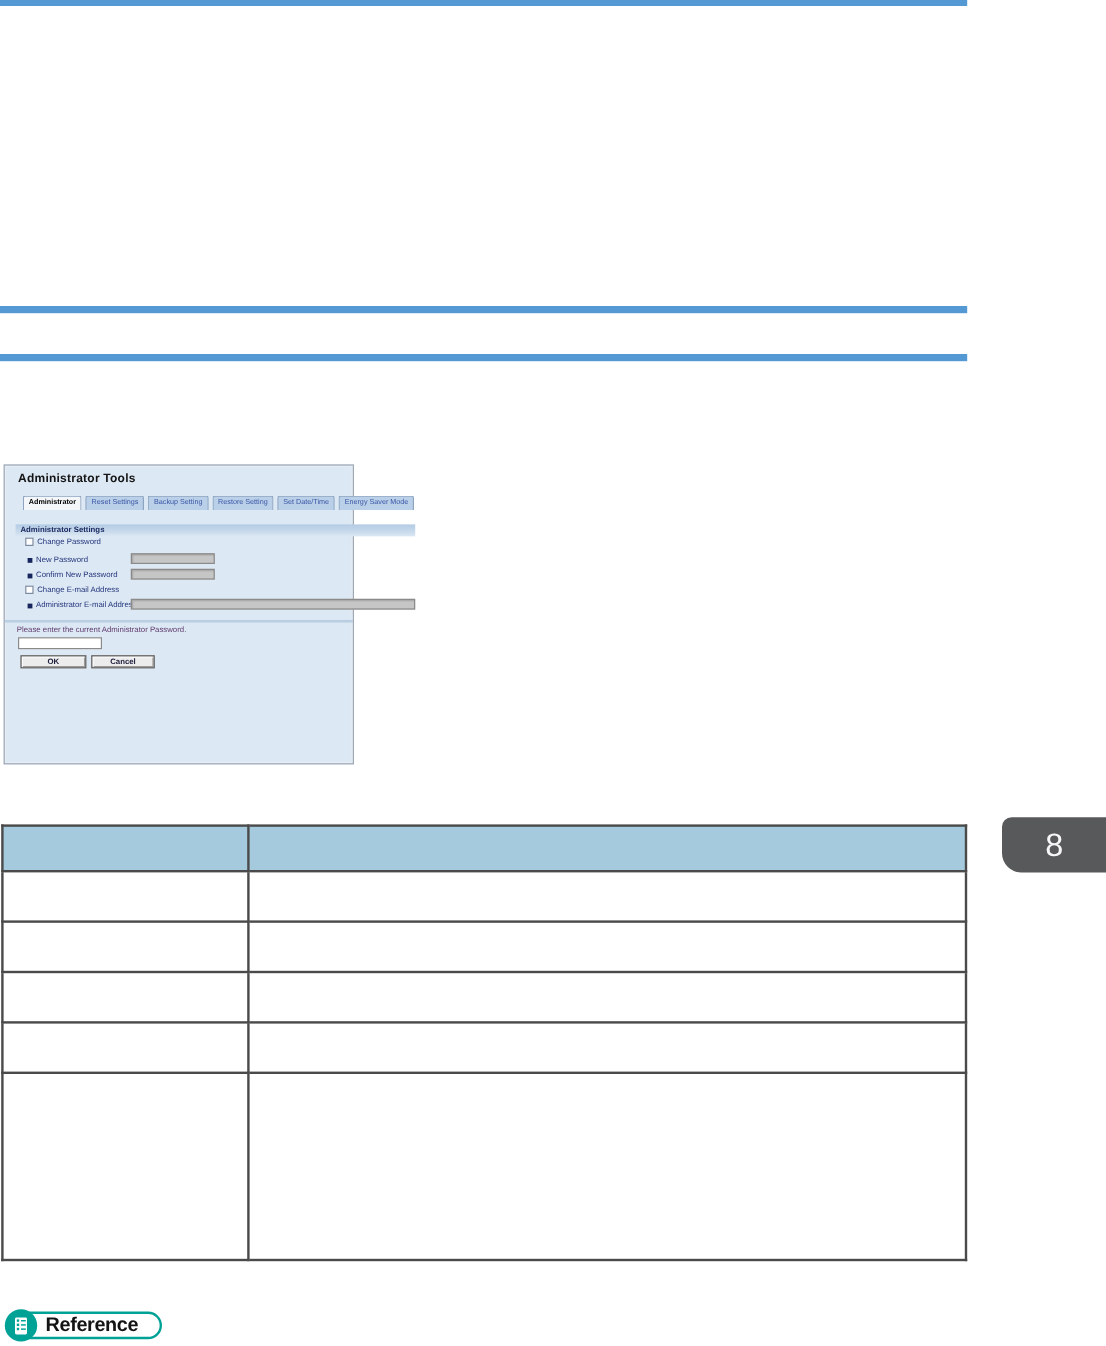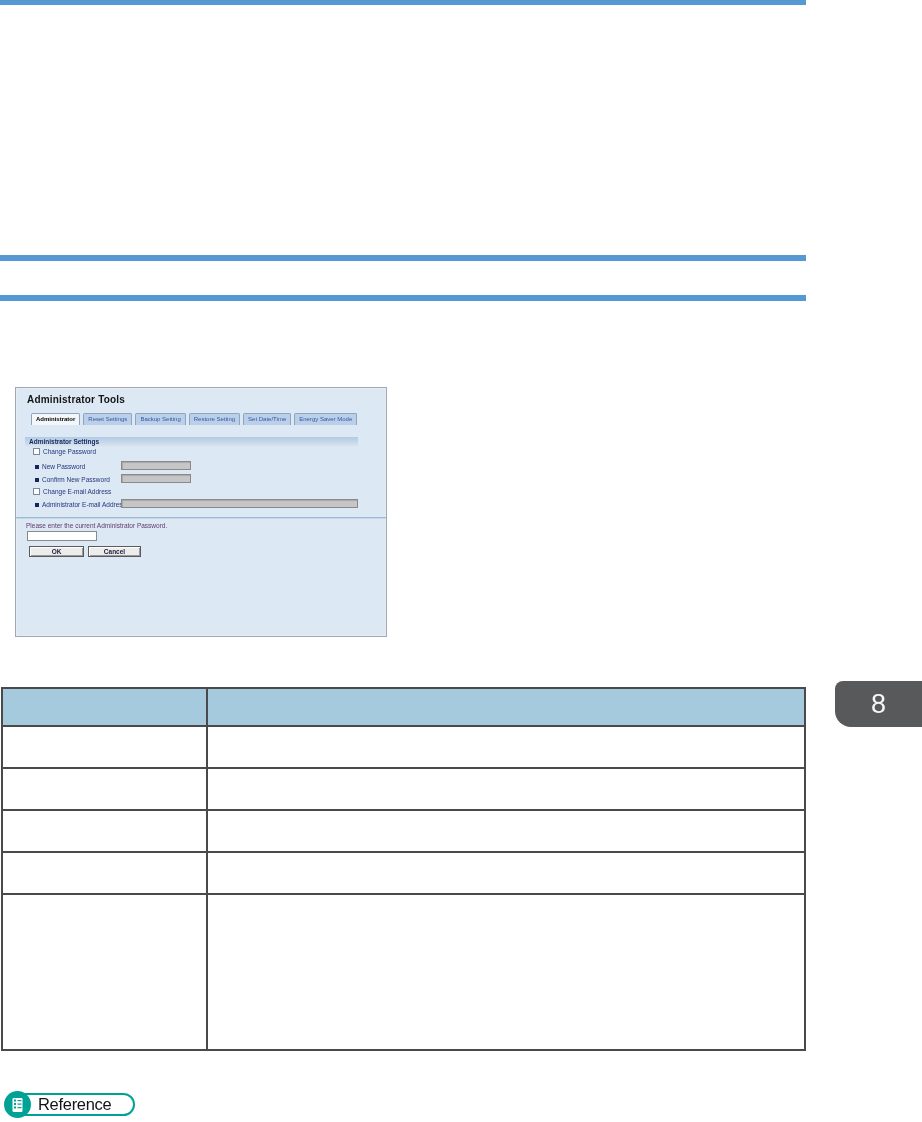--- a/index.html
+++ b/index.html
@@ -13,22 +13,22 @@
   }
 
   
   .rule-bar { position: absolute; left: 0; width: 806px; height: 6px; background: #5499d3; }
   #rule-top { top: 0; height: 5px; }
   #rule-mid1 { top: 255px; }
   #rule-mid2 { top: 295px; }
 
   
   #admin-panel {
-    position: absolute; left: 15px; top: 387px;
-    width: 372px; height: 250px;
+    position: absolute; left: 3px; top: 387px;
+    width: 292px; height: 250px;
     background: #dce8f3;
     border: 1px solid #9fa9b6;
     box-shadow: 0 0 0 1px #e8edf3 inset;
   }
   .panel-title {
     position: absolute; left: 11px; top: 6px;
     font-size: 10px; font-weight: bold; color: #141414;
     letter-spacing: 0.2px;
   }
   .tab-row {
@@ -129,21 +129,21 @@
     background: #ffffff;
   }
   #ref-circle {
     position: absolute; left: 0; top: 0;
     width: 27px; height: 27px;
     background: #00a296; border-radius: 50%;
     display: flex; align-items: center; justify-content: center;
   }
   #ref-label {
     position: absolute; left: 34px; top: 4px;
-    font-size: 16.5px; font-weight: normal; color: #141414;
+    font-size: 16.5px; font-weight: bold; color: #141414;
     letter-spacing: -0.3px;
   }
 </style>
 </head>
 <body>
 
 <div id="page">
 
   <div id="rule-top" class="rule-bar"></div>
   <div id="rule-mid1" class="rule-bar"></div>

